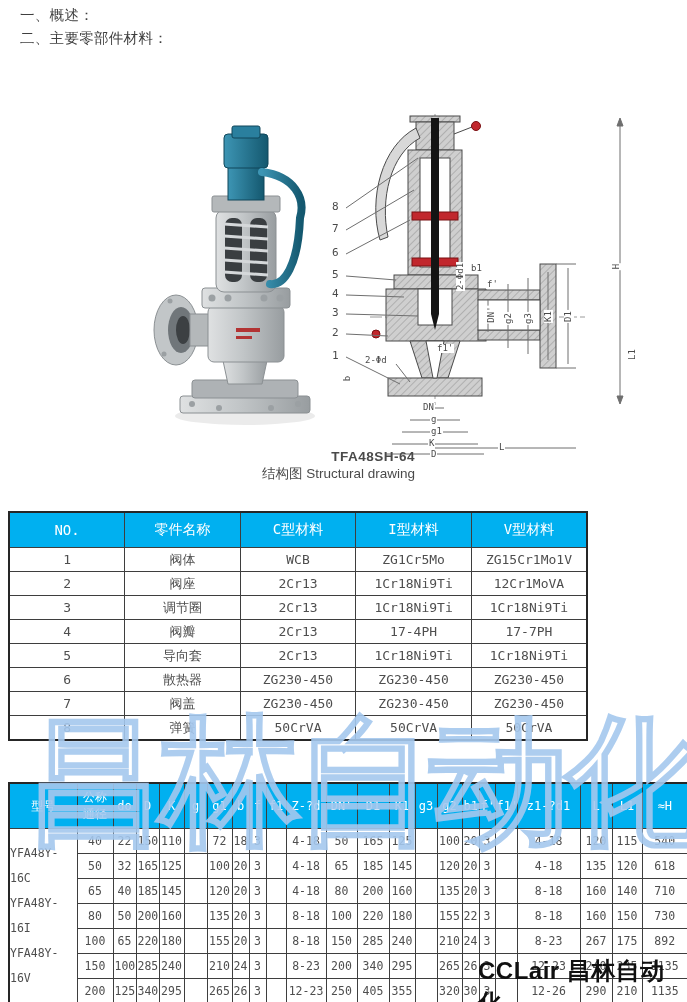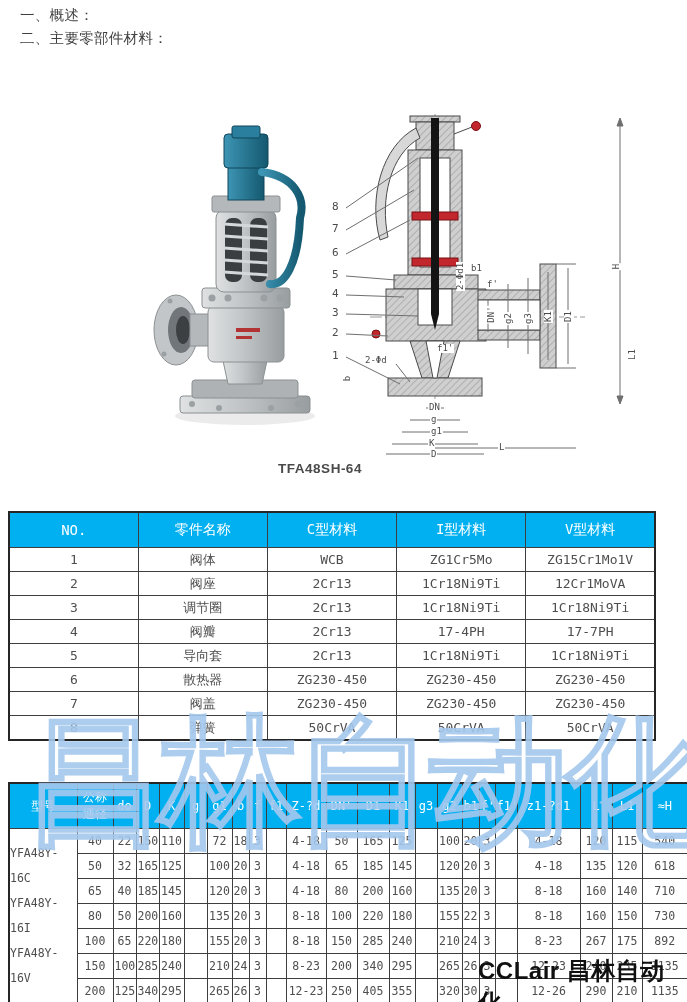--- a/index.html
+++ b/index.html
@@ -12,40 +12,40 @@
 
   
   .figures{position:absolute;left:0;top:100px;width:687px;height:412px;}
   .photo{position:absolute;left:140px;top:18px;width:235px;height:345px;}
   .drawing{position:absolute;left:330px;top:12px;width:352px;height:345px;}
   .drawing svg{position:absolute;left:0;top:0;}
   .co{position:absolute;font-size:11px;color:#4a4a4a;font-family:"DejaVu Sans Mono",monospace;}
   .dim{position:absolute;font-size:9px;color:#4a4a4a;background:#fff;padding:0 1px;line-height:1;
        font-family:"DejaVu Sans Mono",monospace;white-space:nowrap;}
   .rot{transform:rotate(-90deg);transform-origin:center;}
-  .caption{position:absolute;left:225px;top:360px;width:190px;text-align:center;color:#4a4a4a;
+  .caption{position:absolute;left:225px;top:348px;width:190px;text-align:right;color:#4a4a4a;
            font-size:13.5px;line-height:17px;font-family:"Liberation Sans",sans-serif;}
   .caption .m{font-weight:bold;letter-spacing:.5px;}
 
   
   .wm-top{position:absolute;left:52px;top:30px;z-index:4;pointer-events:none;
           font-family:"Liberation Sans",sans-serif;font-weight:bold;font-size:120px;letter-spacing:16px;
           color:transparent;-webkit-text-stroke:2px #8ab4e2;opacity:.85;}
   .wm-mid{position:absolute;left:25px;top:698px;z-index:6;pointer-events:none;
           font-family:"Liberation Sans",sans-serif;font-weight:bold;font-size:140px;letter-spacing:-5px;
           line-height:1.2;color:transparent;-webkit-text-stroke:2px #a5c8ee;opacity:.9;white-space:nowrap;}
   .brand{position:absolute;left:478px;top:955px;z-index:7;font-family:"Liberation Sans",sans-serif;
          font-size:24px;font-weight:600;color:#101010;letter-spacing:.5px;}
 
   
   .tbl{position:absolute;border-collapse:collapse;table-layout:fixed;text-align:center;color:#4e4e4e;
        border:2px solid #262626;font-family:"DejaVu Sans Mono","Liberation Mono",monospace;}
   .tbl th,.tbl td{border:1px solid #3e3e3e;overflow:hidden;white-space:pre-line;}
   .tbl th{background:#00b0f0;color:#fff;font-weight:normal;}
-  .materials{left:8px;top:511px;width:648px;font-size:13px;}
+  .materials{left:8px;top:511px;width:580px;font-size:13px;}
   .materials th{height:32px;font-size:14px;}
   .materials td{height:21px;}
   .dims{left:8px;top:782px;width:673px;font-size:11.5px;}
   .dims th{height:44px;font-size:12px;padding:0 1px;line-height:17px;}
   .dims td{height:24px;padding:0 1px;}
   .dims .model-cell{font-size:11.5px;text-align:left;padding:0;line-height:25px;}
 
   .sec3{position:absolute;left:8px;top:737px;font-size:14.5px;letter-spacing:.3px;margin-top:44px;}
 </style>
 </head>
@@ -190,30 +190,31 @@
       <span class="dim rot" style="left:192px;top:202px">g3</span>
       <span class="dim rot" style="left:172px;top:202px">g2</span>
       <span class="dim rot" style="left:152px;top:198px">DN'</span>
       <span class="dim rot" style="left:296px;top:238px">L1</span>
       <span class="dim" style="left:140px;top:152px">b1</span>
       <span class="dim" style="left:156px;top:168px">f'</span>
       <span class="dim rot" style="left:116px;top:160px">2-Φd1</span>
       <span class="dim" style="left:106px;top:232px">f1'</span>
       <span class="dim" style="left:34px;top:244px">2-Φd</span>
       <span class="dim rot" style="left:14px;top:262px">b</span>
-      <span class="dim" style="left:98px;top:291px">DN</span>
+      <span class="dim" style="left:92px;top:291px">DN</span>
       <span class="dim" style="left:100px;top:303px">g</span>
       <span class="dim" style="left:100px;top:315px">g1</span>
       <span class="dim" style="left:98px;top:327px">K</span>
       <span class="dim" style="left:100px;top:338px">D</span>
       <span class="dim" style="left:168px;top:331px">L</span>
     </div>
 
     <div class="caption">
       <div class="m">TFA48SH-64</div>
+      <div>结构图 Structural drawing</div>
     </div>
 
   </div>
 
   <table class="tbl materials">
     <colgroup>
         <col style="width:20%">
         <col style="width:20%">
         <col style="width:20%">
         <col style="width:20%">

